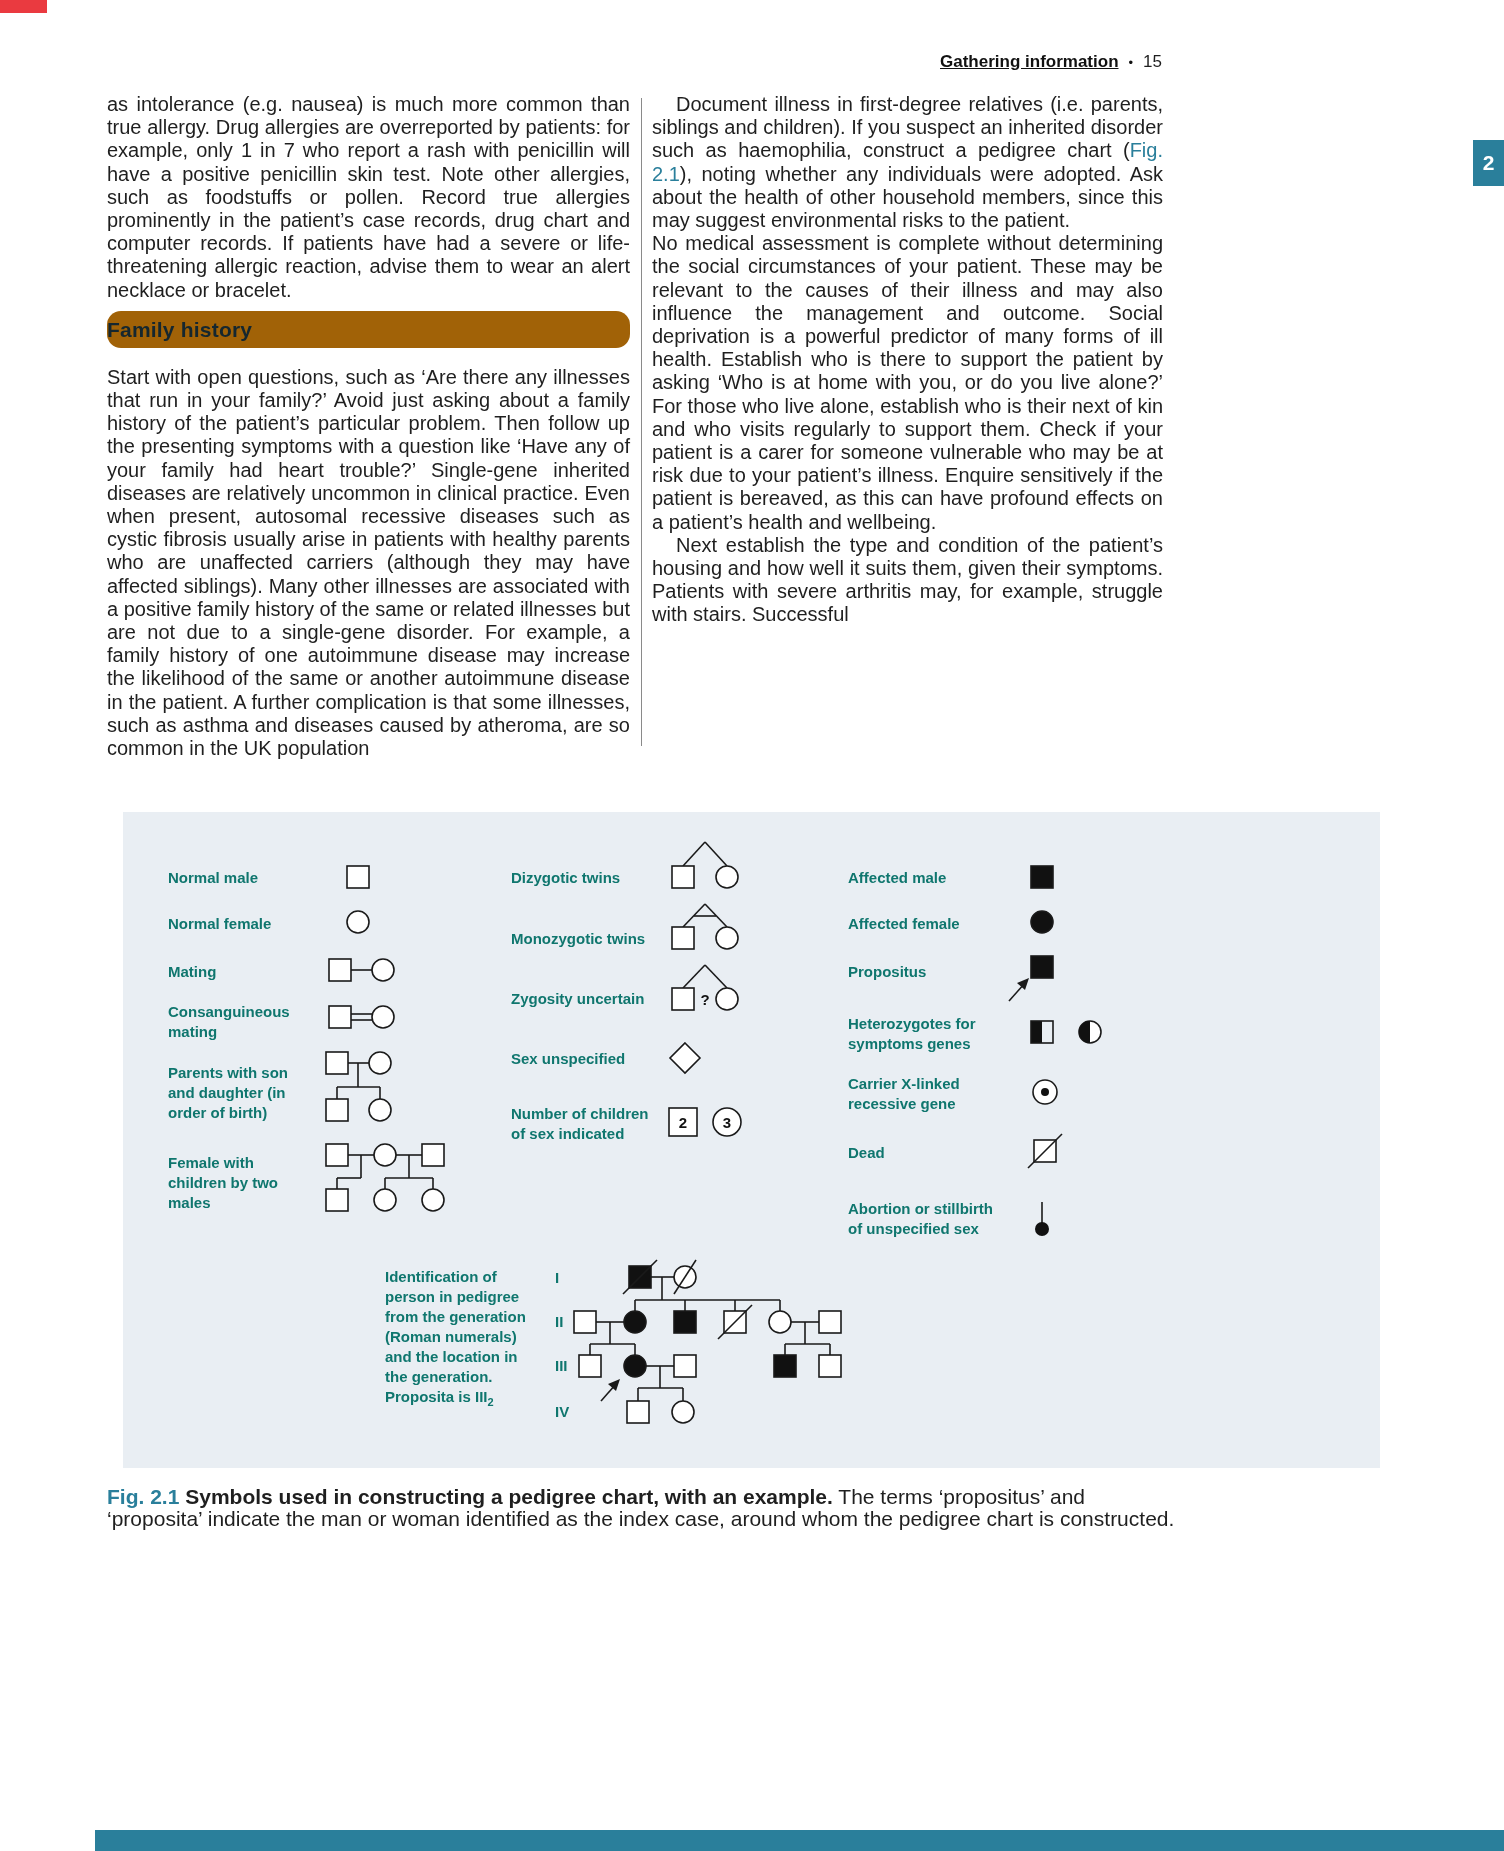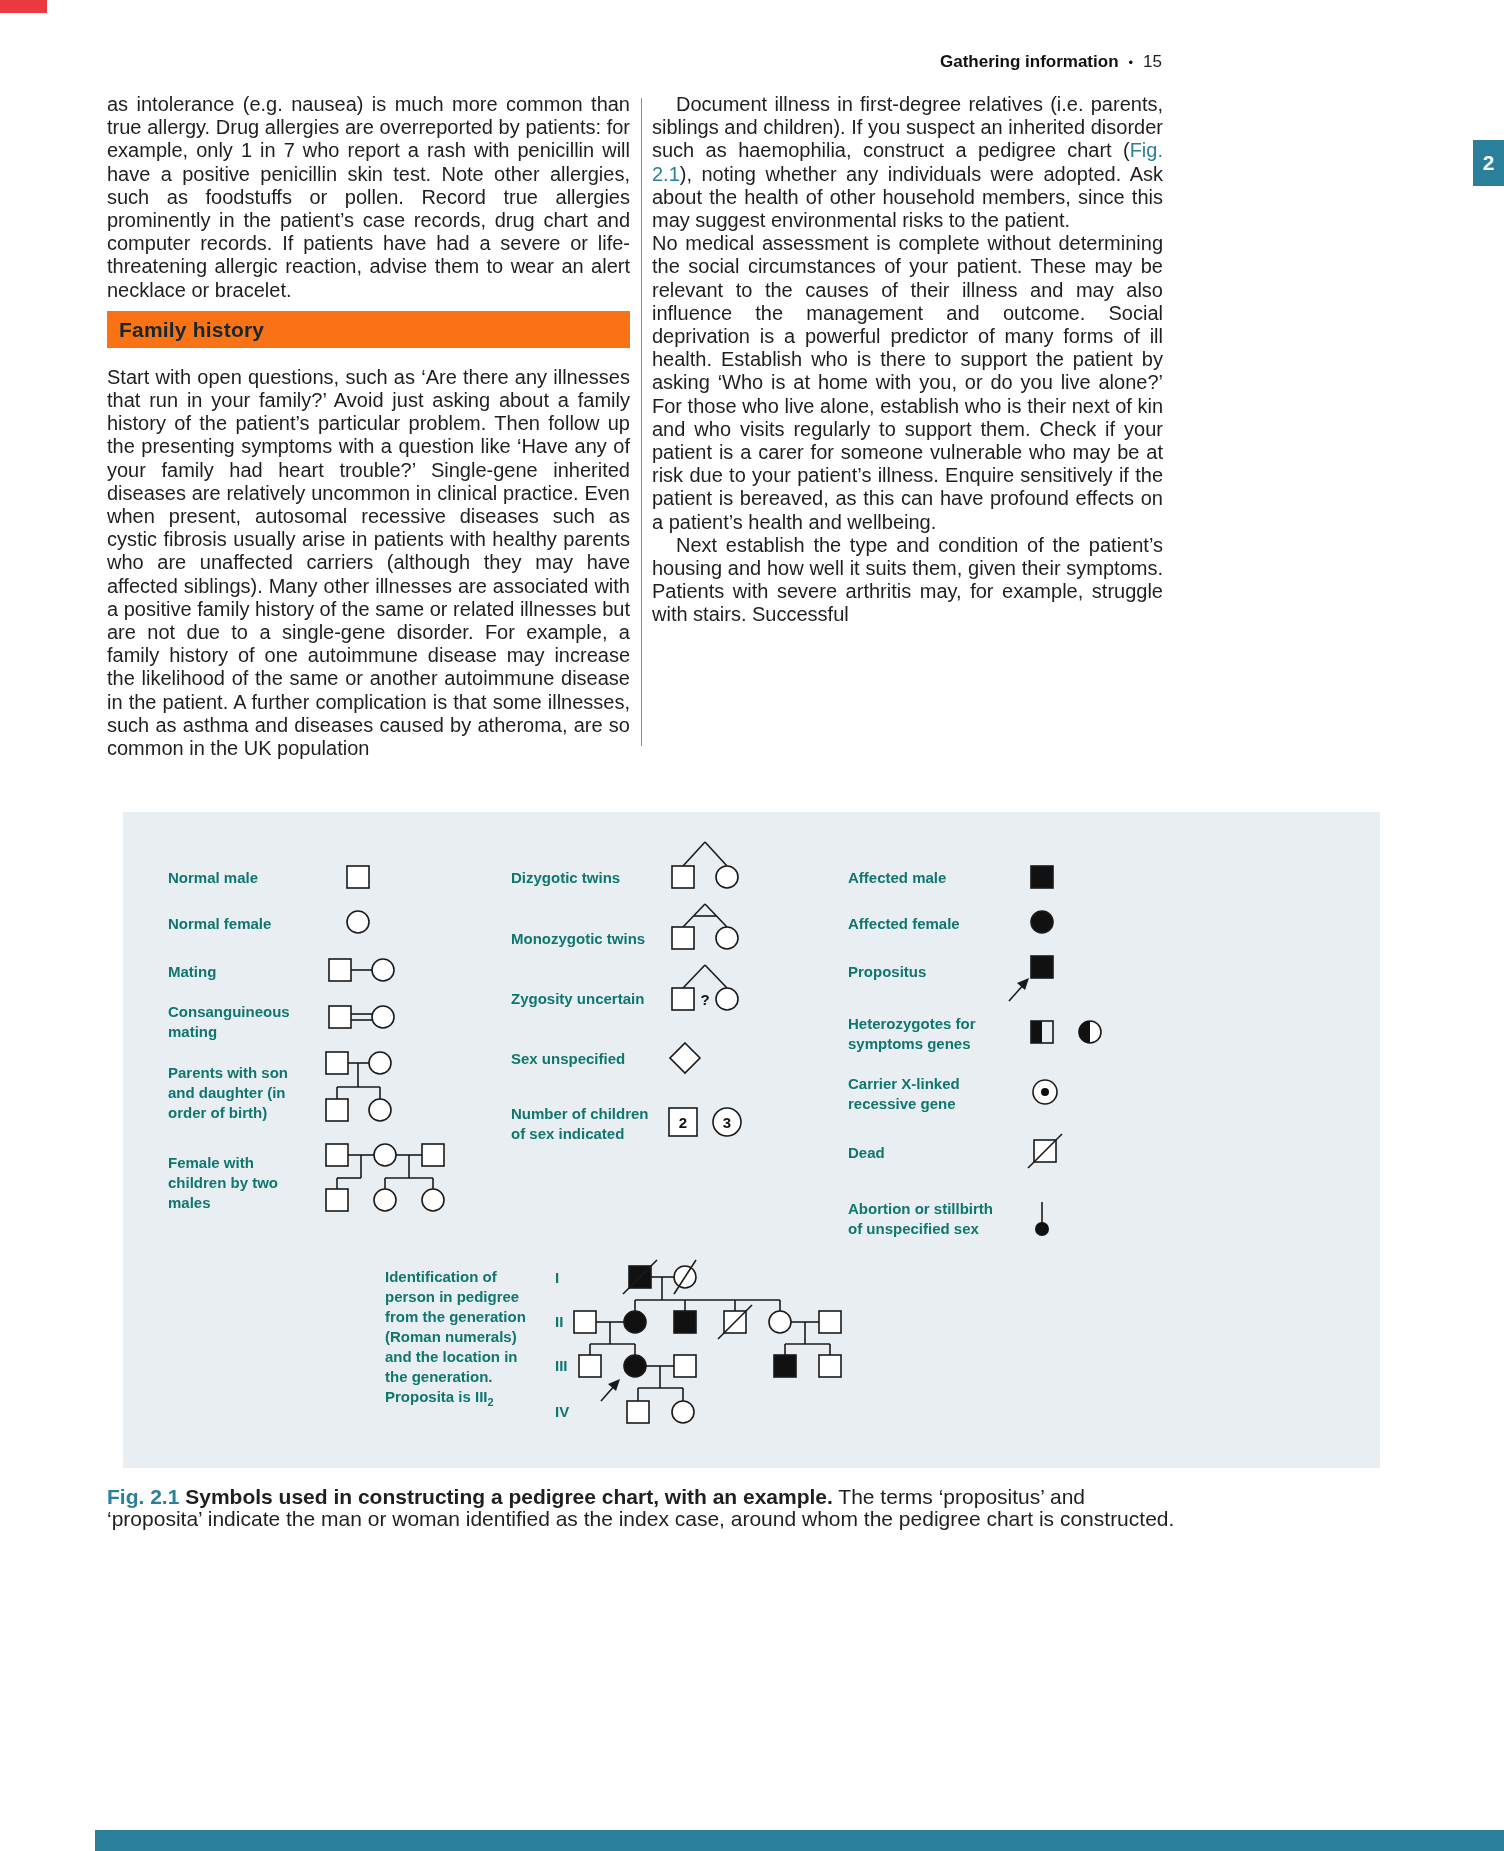--- a/index.html
+++ b/index.html
@@ -1,32 +1,32 @@
 <!DOCTYPE html>
 <html><head>
 <meta charset="utf-8">
 <style>
   html,body{margin:0;padding:0;background:#fff;}
   .page{position:relative;width:1504px;height:1851px;background:#fff;overflow:hidden;
         font-family:"Liberation Sans",sans-serif;color:#1f1f1f;}
   .corner-red{position:absolute;left:0;top:0;width:47px;height:13px;background:#ea3a40;}
   .running-head{position:absolute;top:52px;right:342px;white-space:nowrap;font-size:17px;}
-  .rh-title{font-weight:bold;color:#111;}
+  .rh-title{font-weight:bold;color:#111;text-decoration:underline;}
   .rh-bullet{margin:0 10px;font-size:13px;color:#111;}
   .chapter-tab{position:absolute;right:0;top:140px;width:31px;height:46px;background:#2a7f9b;
         color:#fff;font-weight:bold;font-size:21px;display:flex;align-items:center;justify-content:center;}
   .bottom-bar{position:absolute;left:95px;right:0;bottom:0;height:21px;background:#2a7f9b;}
   .col{position:absolute;top:93px;}
   .col-left{left:107px;width:523px;}
   .col-right{left:652px;width:511px;}
   .col-divider{position:absolute;left:641px;top:98px;width:1px;height:648px;background:#8a8a8a;}
   p.body{margin:0;text-align:justify;font-size:20px;line-height:23.2px;color:#1f1f1f;}
   p.indent{text-indent:24px;}
-  .section-bar{margin:0;background:#f97316;height:37px;line-height:37px;padding-left:12px;
-        font-size:21px;font-weight:bold;color:#15272f;letter-spacing:0.2px;}
+  .section-bar{margin:0;background:#a16207;height:37px;line-height:37px;
+        font-size:21px;font-weight:bold;color:#15272f;letter-spacing:0.2px;border-radius:14px;}
   .mt-left{margin-top:9px;margin-bottom:18px;}
   .mt-right{margin-top:31px;margin-bottom:18px;}
   .fig-link{color:#2a7f9b;}
   .figure-box{position:absolute;left:123px;top:812px;width:1257px;height:656px;background:#e9eef3;}
   .fig-svg{position:absolute;left:0;top:0;}
   .flabel{position:absolute;font-size:15px;font-weight:bold;line-height:20px;color:#0f766e;}
   .svgtxt{font-family:"Liberation Sans",sans-serif;font-size:15px;font-weight:bold;fill:#111;}
   .fig-caption{position:absolute;left:107px;top:1486px;width:1072px;font-size:21px;line-height:22px;color:#1f1f1f;}
   .cap-fig{color:#2a7f9b;font-weight:bold;}
   .cap-bold{font-weight:bold;}

